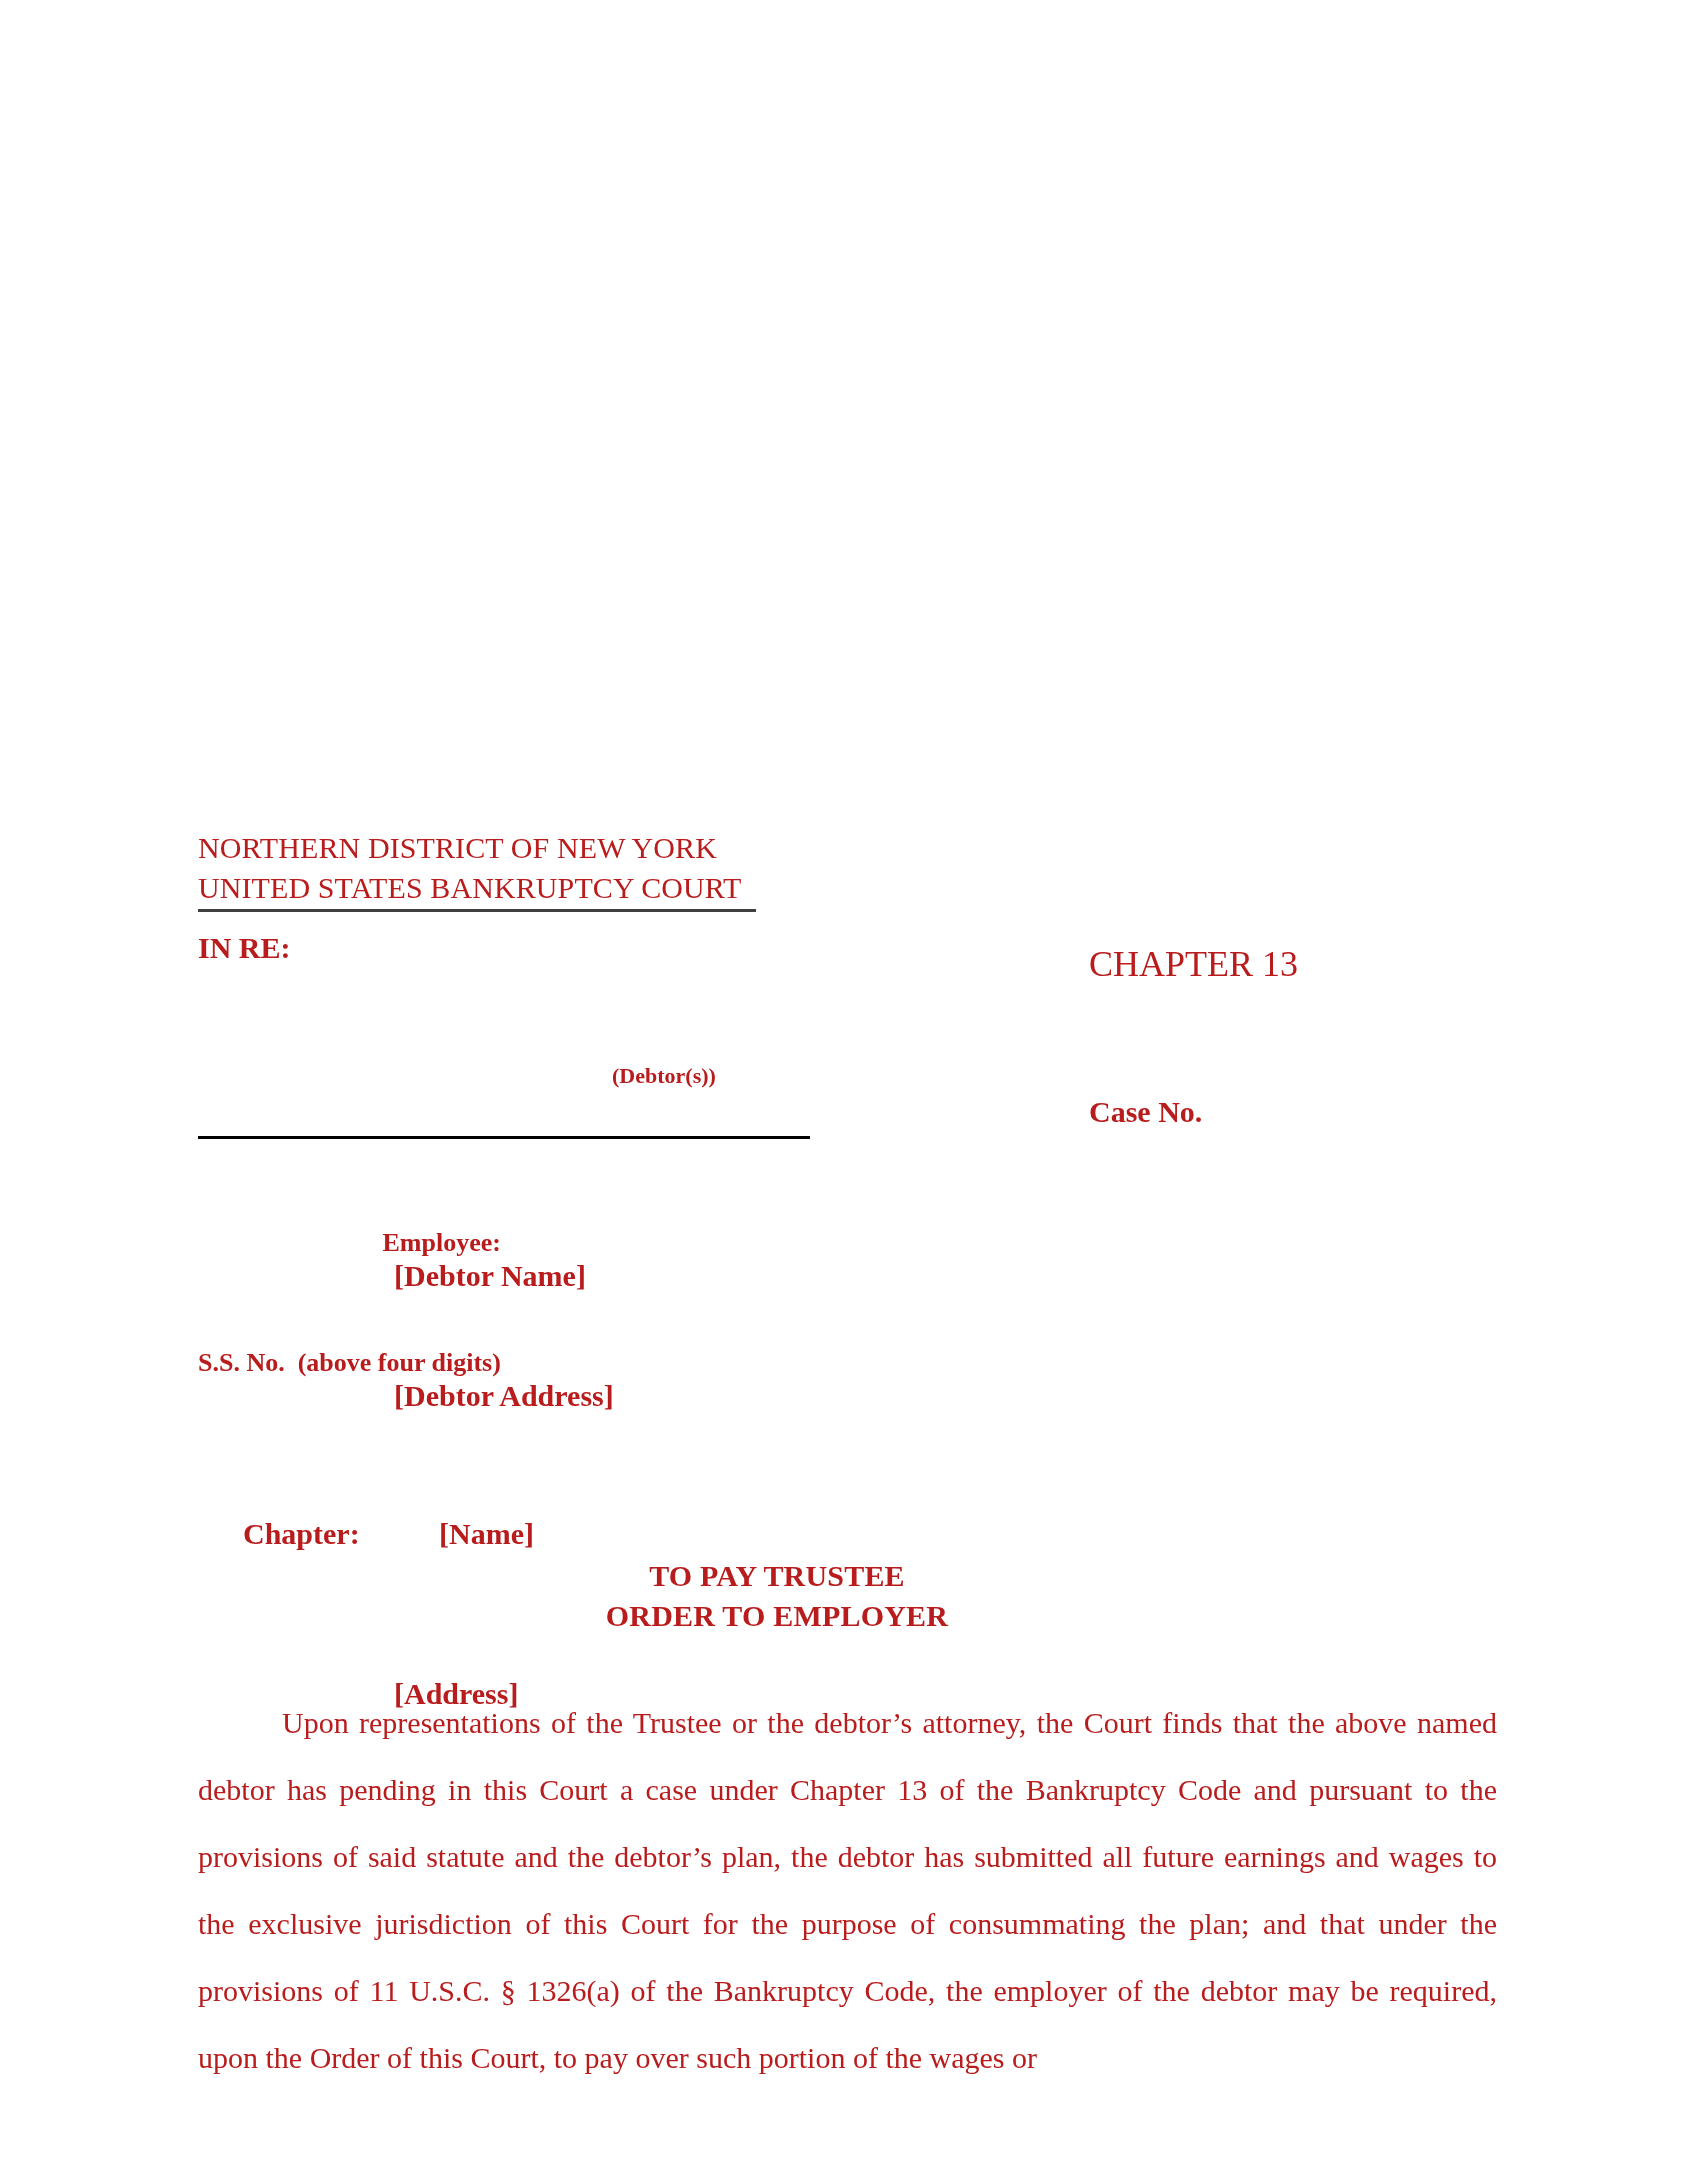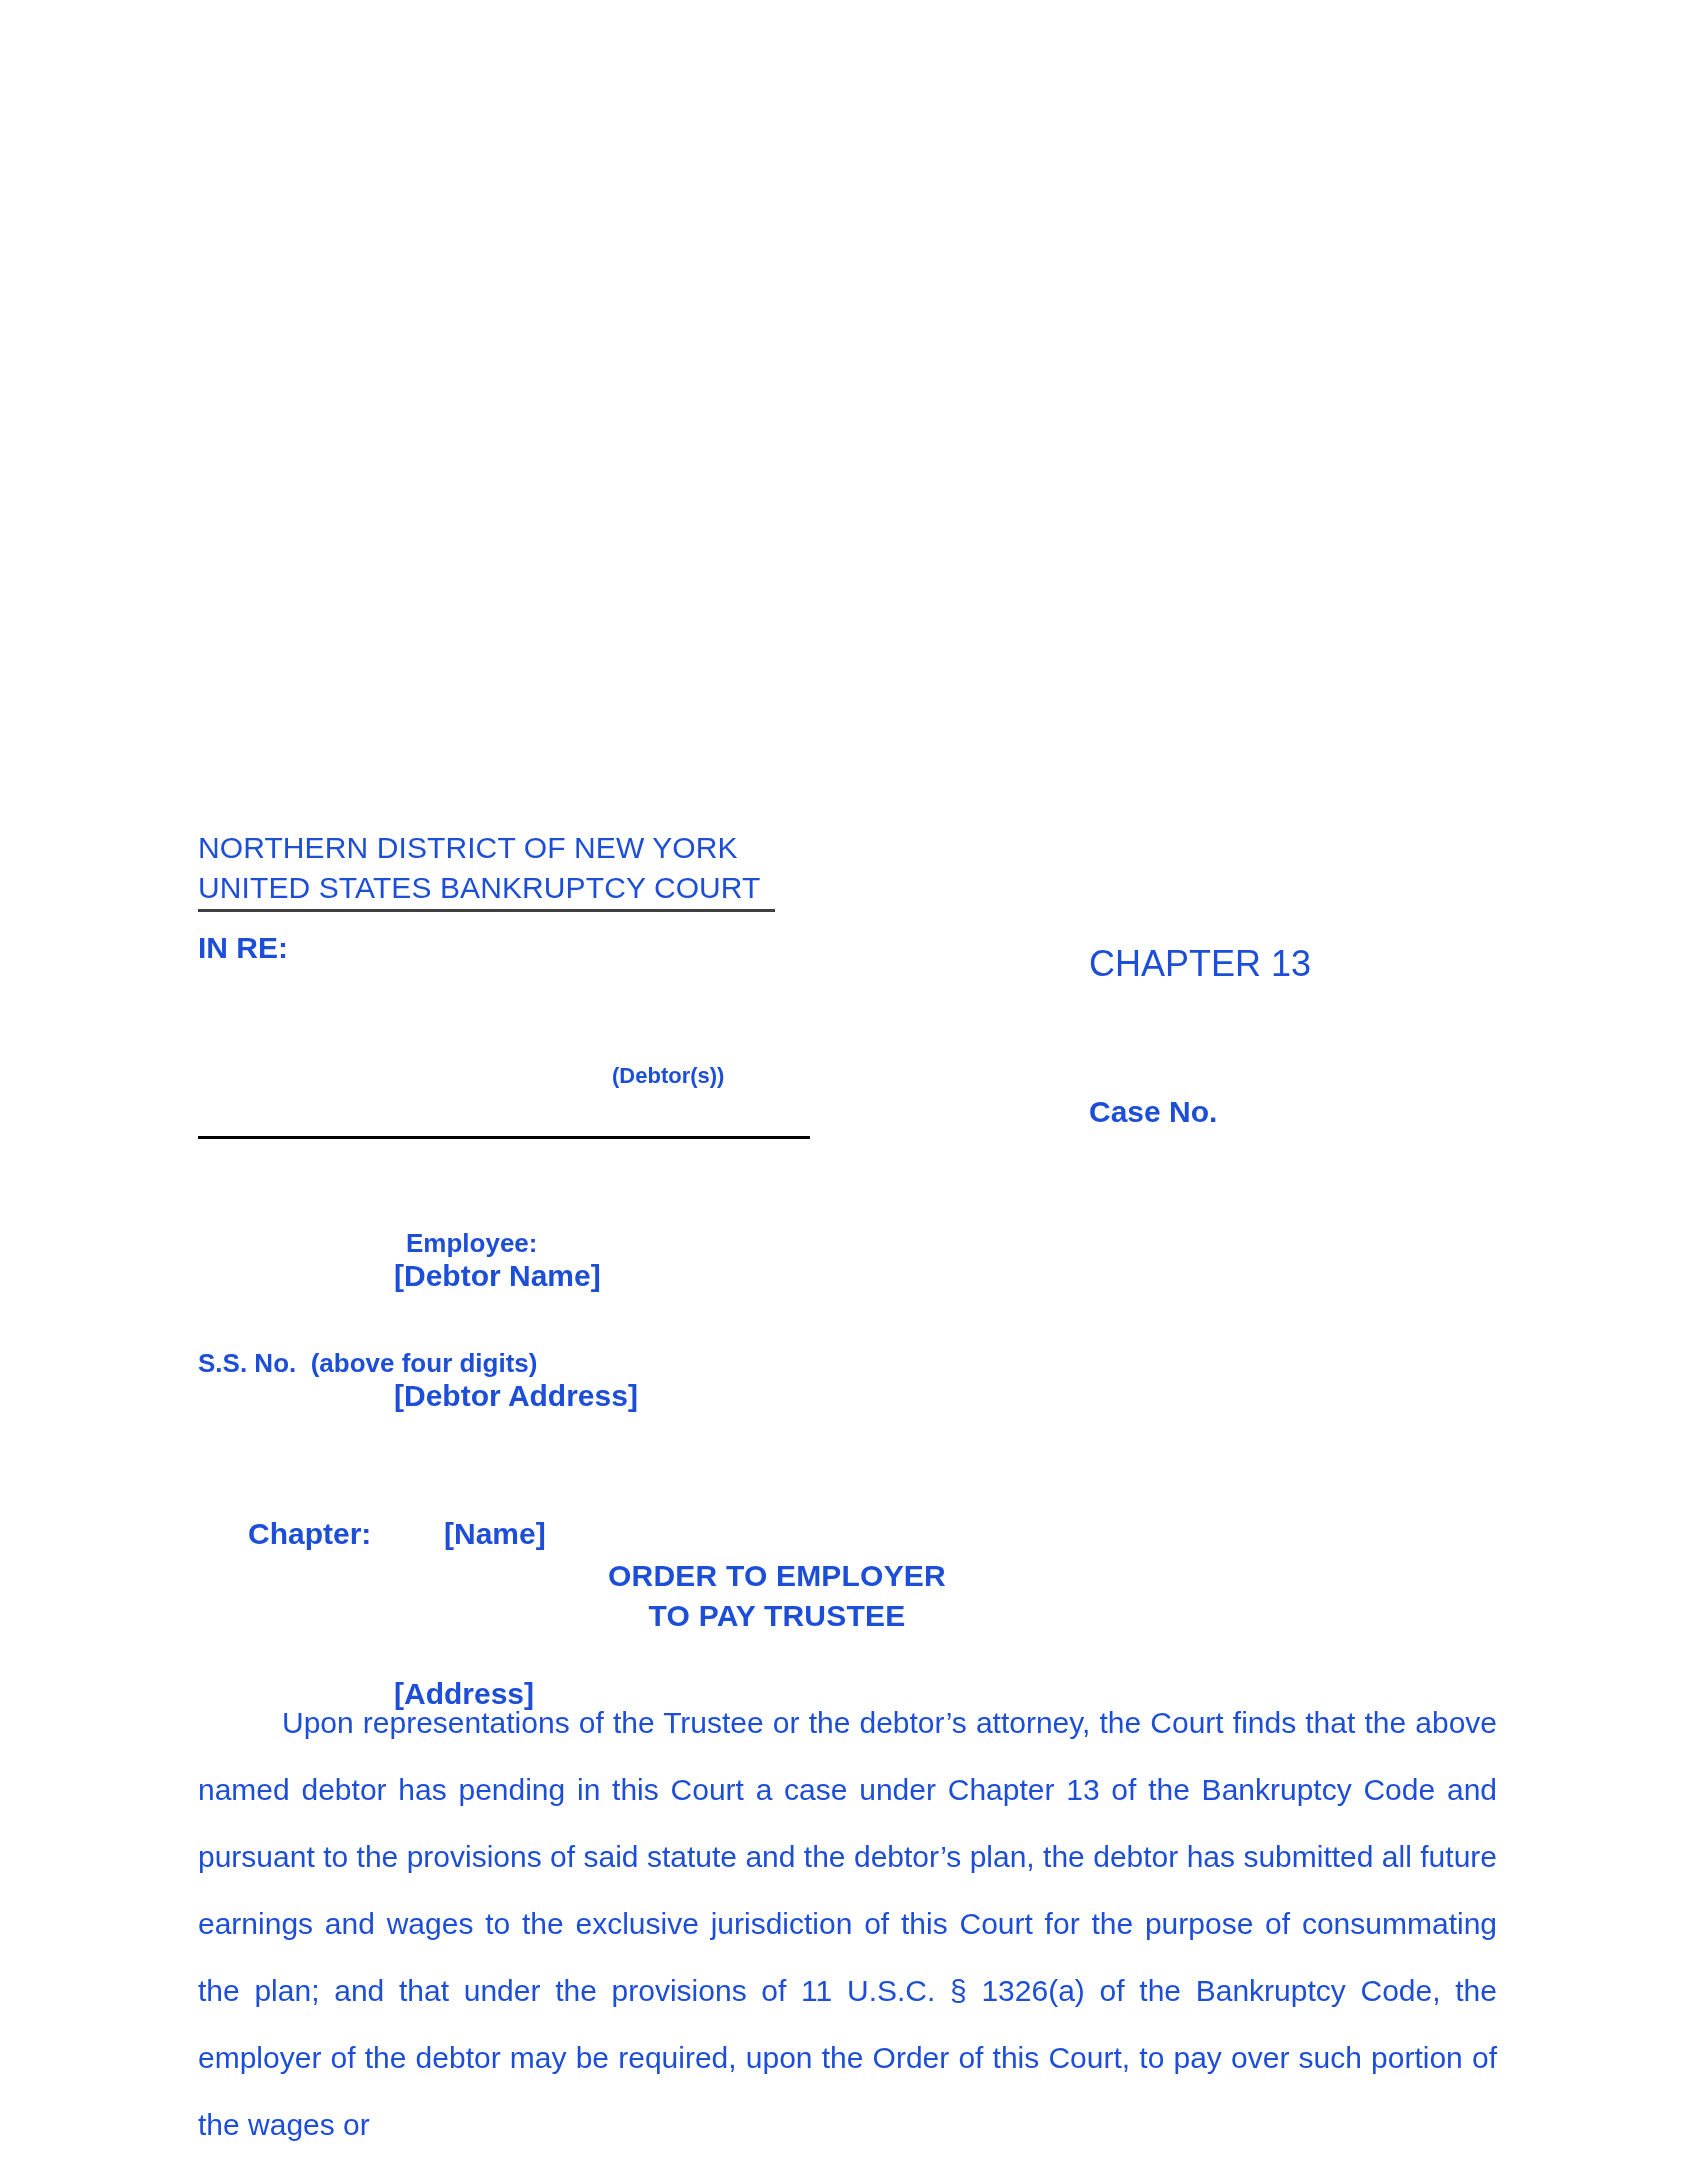--- a/index.html
+++ b/index.html
@@ -6,22 +6,22 @@
   html, body {
     margin: 0;
     padding: 0;
     background: #ffffff;
   }
   .page {
     position: relative;
     width: 1683px;
     height: 2178px;
     background: #ffffff;
-    font-family: Liberation Sans, sans-serif;
-    color: #1d4ed8;
+    font-family: Liberation Serif, serif;
+    color: #b91c1c;
     overflow: hidden;
   }
 
   
   .caption {
     position: absolute;
     left: 198px;
     top: 828px;
     width: 1297px;
   }
@@ -184,20 +184,20 @@
   </div>
 
   <div class="employer-row">
     <div>
       <span class="emp-label">Chapter:</span><span>[Name]</span>
     </div>
     <span class="emp-addr">[Address]</span>
   </div>
 
   <div class="doc-title">
+    <div>TO PAY TRUSTEE</div>
     <div>ORDER TO EMPLOYER</div>
-    <div>TO PAY TRUSTEE</div>
   </div>
 
   <div class="body-text">Upon representations of the Trustee or the debtor’s attorney, the Court finds that the above named debtor has pending in this Court a case under Chapter 13 of the Bankruptcy Code and pursuant to the provisions of said statute and the debtor’s plan, the debtor has submitted all future earnings and wages to the exclusive jurisdiction of this Court for the purpose of consummating the plan; and that under the provisions of 11 U.S.C. § 1326(a) of the Bankruptcy Code, the employer of the debtor may be required, upon the Order of this Court, to pay over such portion of the wages or</div>
 
 </div>
 
 
 </body></html>

